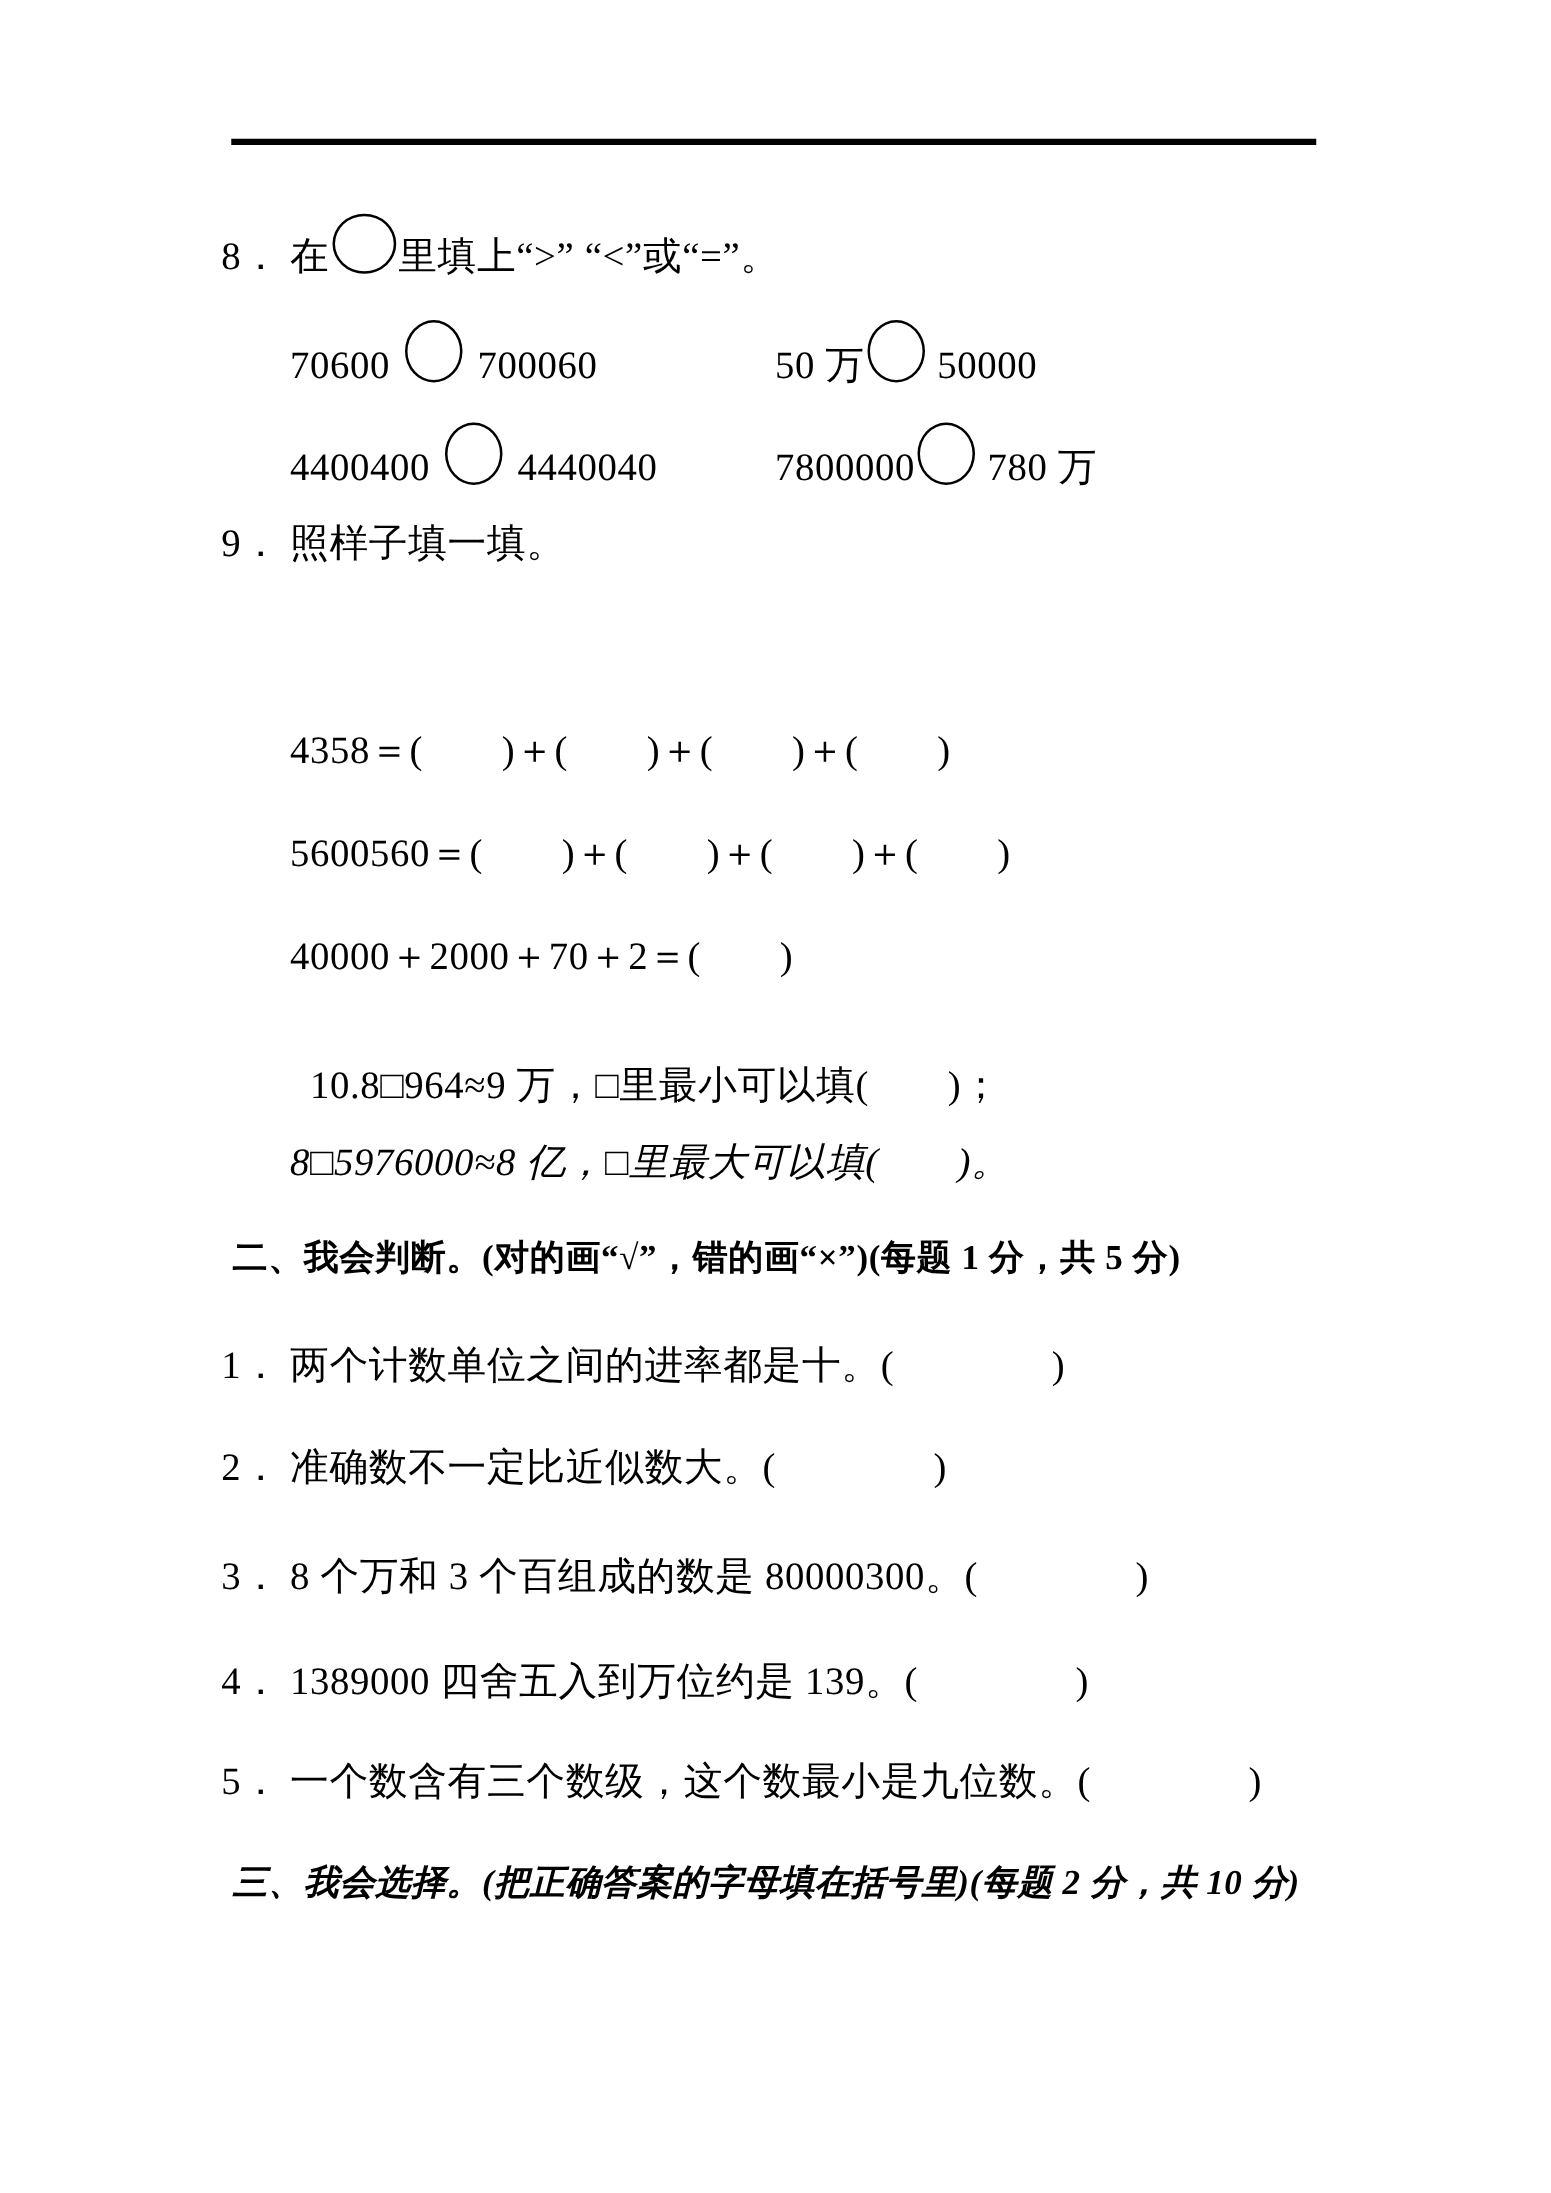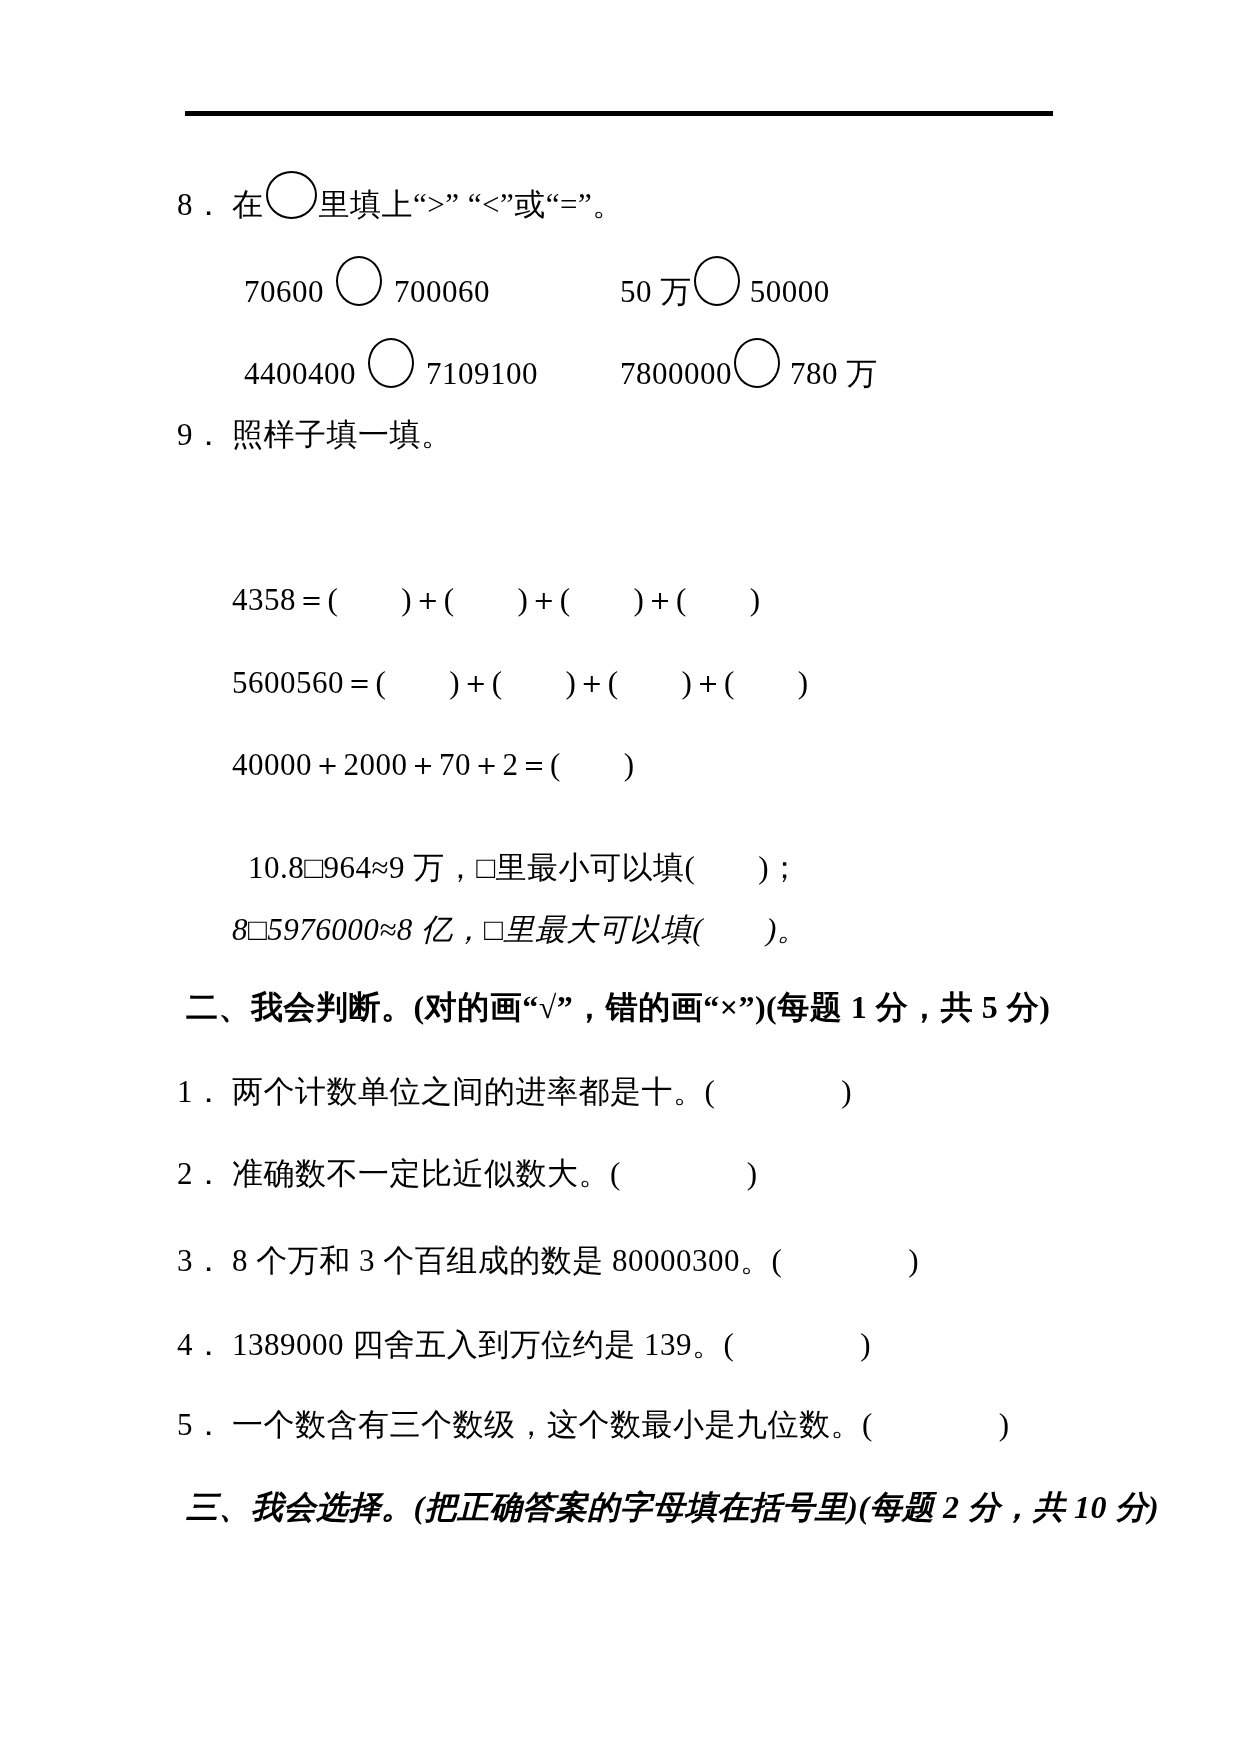--- a/index.html
+++ b/index.html
@@ -28,60 +28,60 @@
     line-height: 34px;
     height: 34px;
     letter-spacing: 0.5px;
   }
   .qnum {
     display: inline-block;
     width: 55px;
   }
   .sec-title {
     font-weight: bold;
-    font-size: 32px;
+    font-size: 28px;
   }
   .circle {
     display: inline-block;
     width: 46px;
     height: 50px;
     border: 2px solid #000000;
     border-radius: 50%;
     vertical-align: -4px;
     box-sizing: border-box;
   }
   .circle-q8 {
     width: 51px;
     height: 48px;
     margin: 0 2px;
   }
   .row-circle-l { margin: 0 12px; }
   .row-circle-r { margin: 0 10px 0 2px; }
   .grp { position: absolute; top: 0; }
-  .grp-left { left: 12px; }
+  .grp-left { left: 0; }
   .grp-right { left: 388px; }
 </style>
 </head>
 <body>
 
 <div class="page">
 
   <div class="rule"></div>
 
   <div class="line" style="left:177px; top:171px;">
     <span class="qnum">8．</span><span>在</span><span class="circle circle-q8"></span><span>里填上“&gt;” “&lt;”或“=”。</span>
   </div>
 
   <div class="line" style="left:232px; top:256px;">
     <span class="grp grp-left"><span>70600</span><span class="circle row-circle-l"></span><span>700060</span></span>
     <span class="grp grp-right"><span>50 万</span><span class="circle row-circle-r"></span><span>50000</span></span>
   </div>
 
   <div class="line" style="left:232px; top:338px;">
-    <span class="grp grp-left"><span>4400400</span><span class="circle row-circle-l"></span><span>7109100</span></span>
+    <span class="grp grp-left"><span>4400400</span><span class="circle row-circle-l"></span><span>4440040</span></span>
     <span class="grp grp-right"><span>7800000</span><span class="circle row-circle-r"></span><span>780 万</span></span>
   </div>
 
   <div class="line" style="left:177px; top:418px;">
     <span class="qnum">9．</span><span>照样子填一填。</span>
   </div>
 
 
   <div class="line" style="left:232px; top:583px;">
     <span>4358＝(　　)＋(　　)＋(　　)＋(　　)</span>

